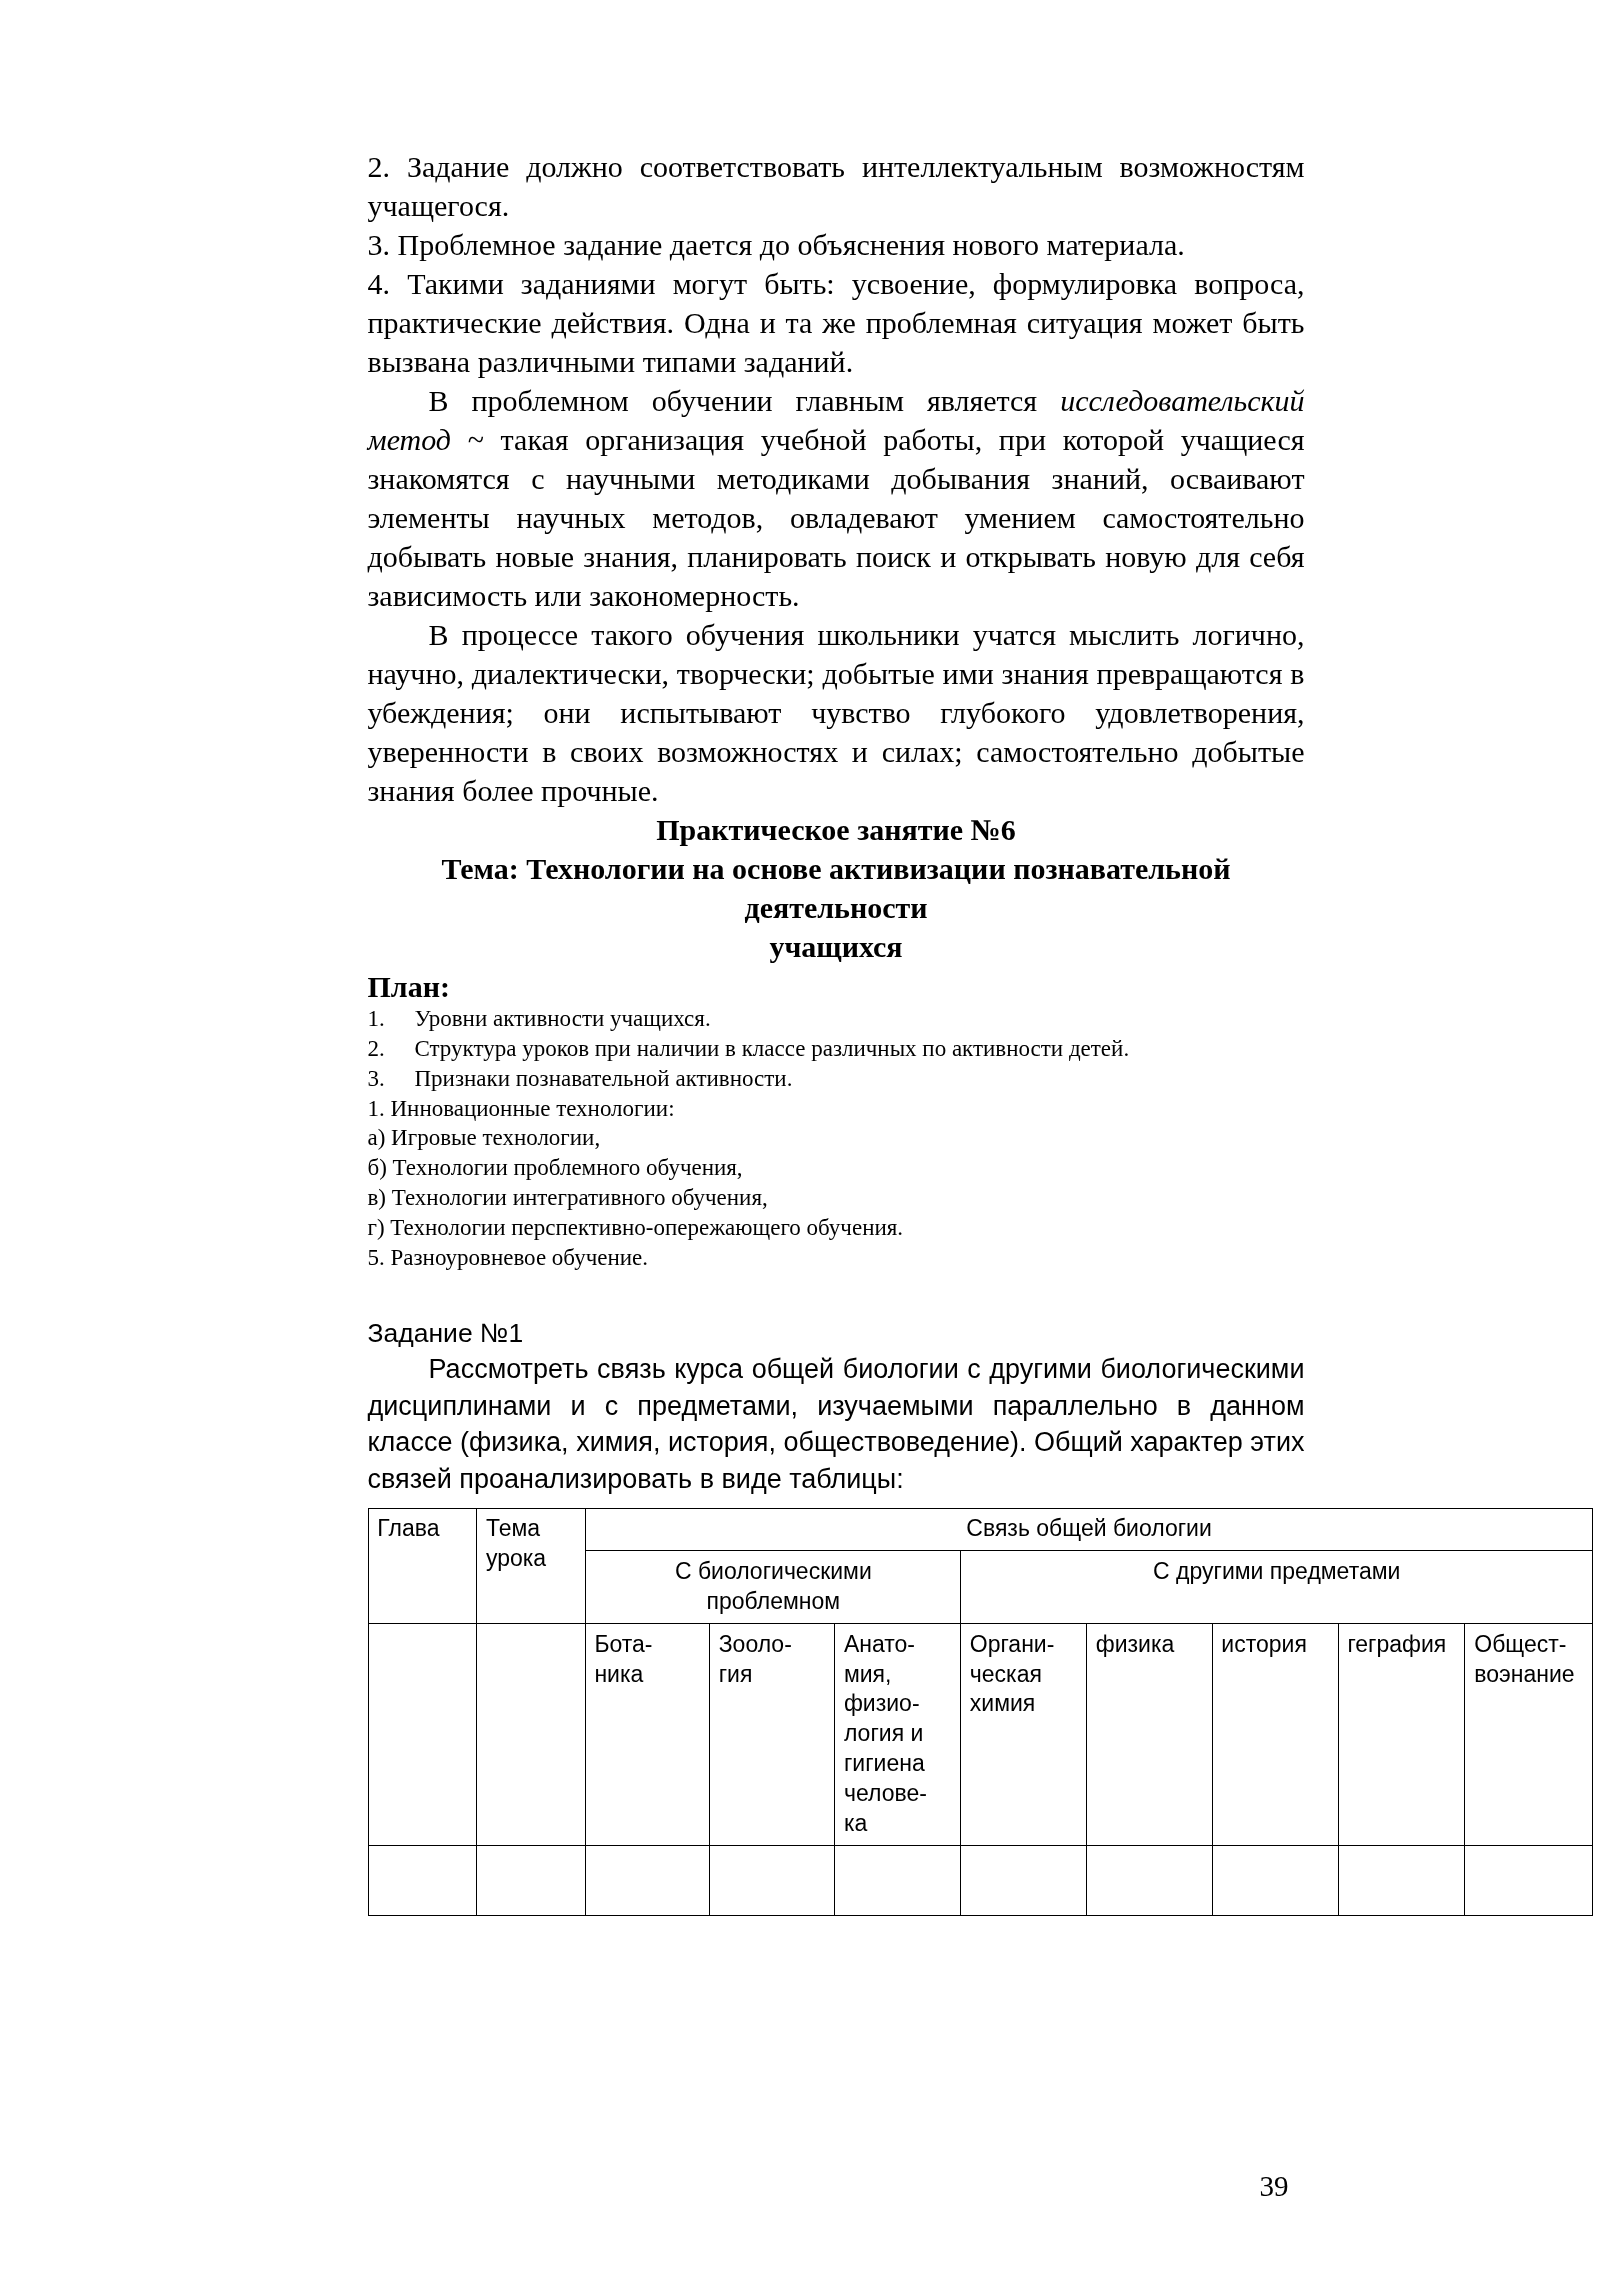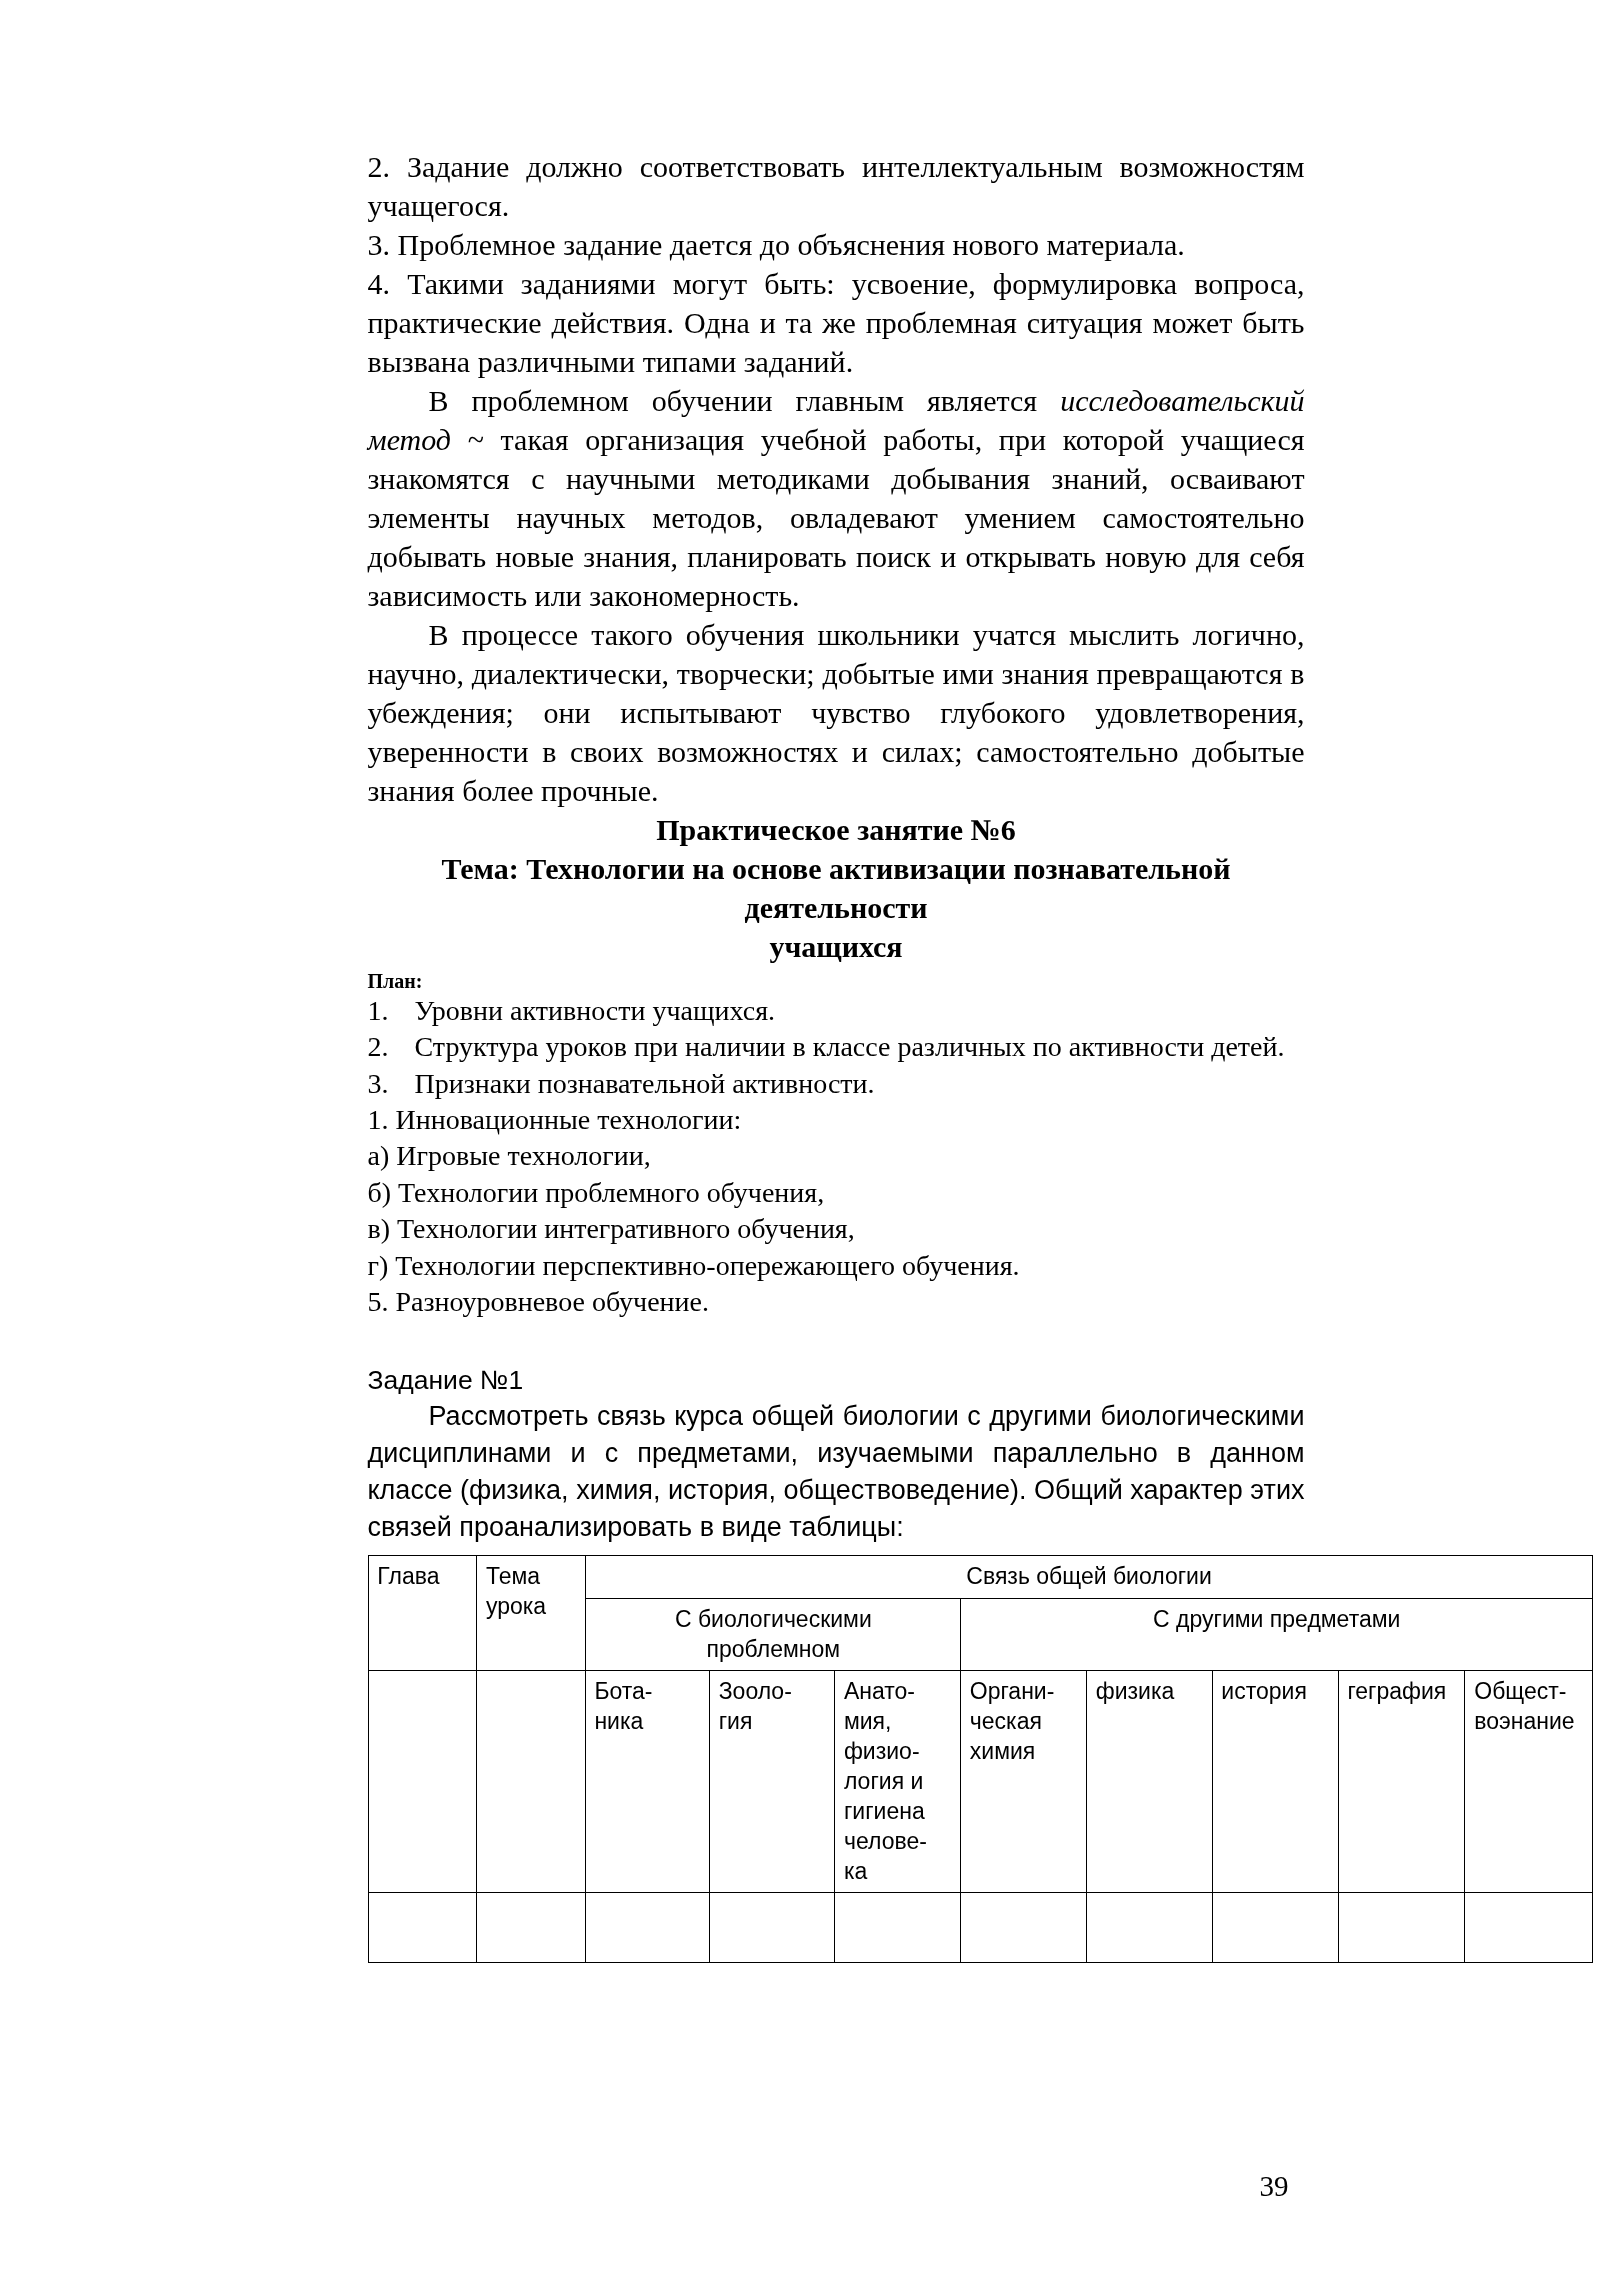--- a/index.html
+++ b/index.html
@@ -34,27 +34,27 @@
     text-indent: 0;
   }
   .bold {
     font-weight: bold;
   }
   .italic {
     font-style: italic;
   }
   .plan-heading {
     font-family: "Liberation Serif", serif;
-    font-size: 20px;
+    font-size: 30px;
     font-weight: bold;
     margin: 3.9px 0 0 0;
   }
   .list-line {
     font-family: "Liberation Serif", serif;
-    font-size: 28px;
+    font-size: 23px;
     line-height: 1.30;
     margin: 0;
     text-align: left;
   }
   .list-line .num {
     display: inline-block;
     width: 47px;
   }
   .sans-block {
     font-family: "Liberation Sans", sans-serif;

